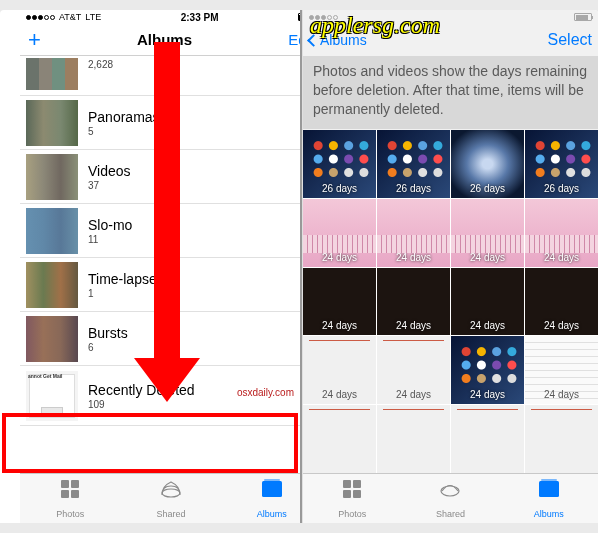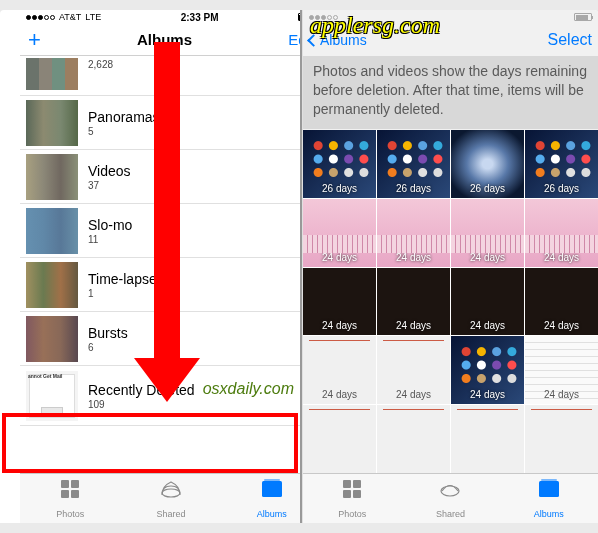--- a/index.html
+++ b/index.html
@@ -42,21 +42,21 @@
   .thumb { width:52px; height:46px; background:#888; flex:0 0 auto; position:relative; overflow:hidden; }
   .thumb.first { height:32px; }
   .mosaic { background:
     linear-gradient(90deg,#6b736b 0 25%,#8a8478 25% 50%,#709080 50% 75%,#9c7e60 75% 100%);
     filter: blur(0.6px);
   }
   .row .text { margin-left:10px; display:flex; flex-direction:column; }
   .row .name { font-size:14px; color:#000; }
   .row .count { font-size:10px; color:#444; margin-top:1px; }
   .chev { position:absolute; right:10px; top:50%; width:8px; height:8px; border-top:1.5px solid #c0c0c0; border-right:1.5px solid #c0c0c0; transform:translateY(-50%) rotate(45deg);}
-  .wm { position:absolute; right:28px; bottom:125px; color:#4d7c0f; font-size:16px; font-style:italic;}
+  .wm { position:absolute; right:28px; bottom:125px; color:#b91c1c; font-size:10px; }
   
   .highlight { position:absolute; border:4px solid #ff0000; pointer-events:none; }
   .arrow { position:absolute; pointer-events:none; }
   .arrow .shaft { position:absolute; background:#ff0000; }
   .arrow .head { position:absolute; width:0; height:0; }
   
   .tabbar { position:absolute; bottom:0; left:0; right:0; height:50px; background:#f7f7f7; border-top:1px solid #c8c8c8; display:flex; }
   .tab { flex:1; display:flex; flex-direction:column; align-items:center; justify-content:center; gap:9px; color:#8a8a8a; font-size:9px; }
   .tab.active { color:#007aff; }
   .tab svg { width:26px; height:22px; }

